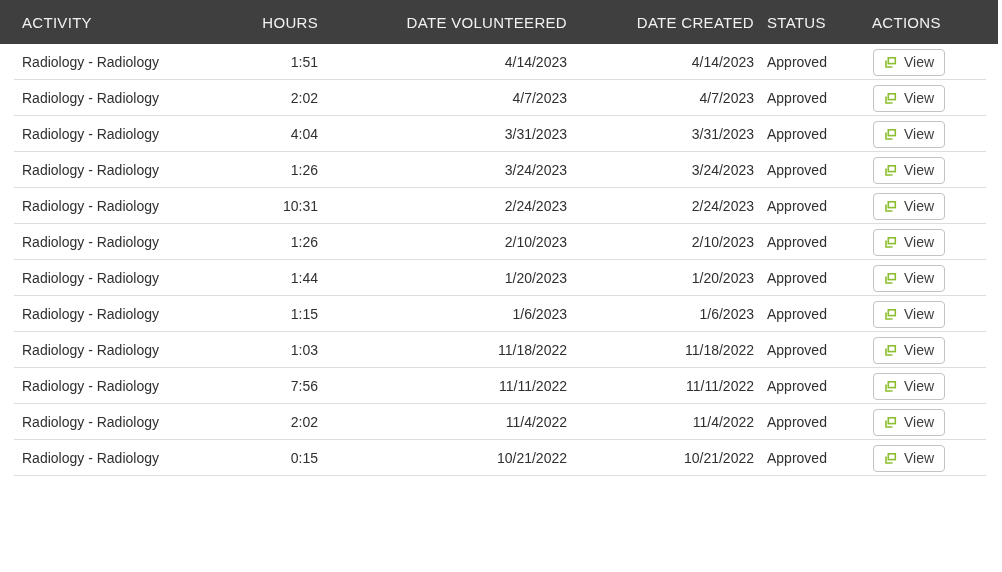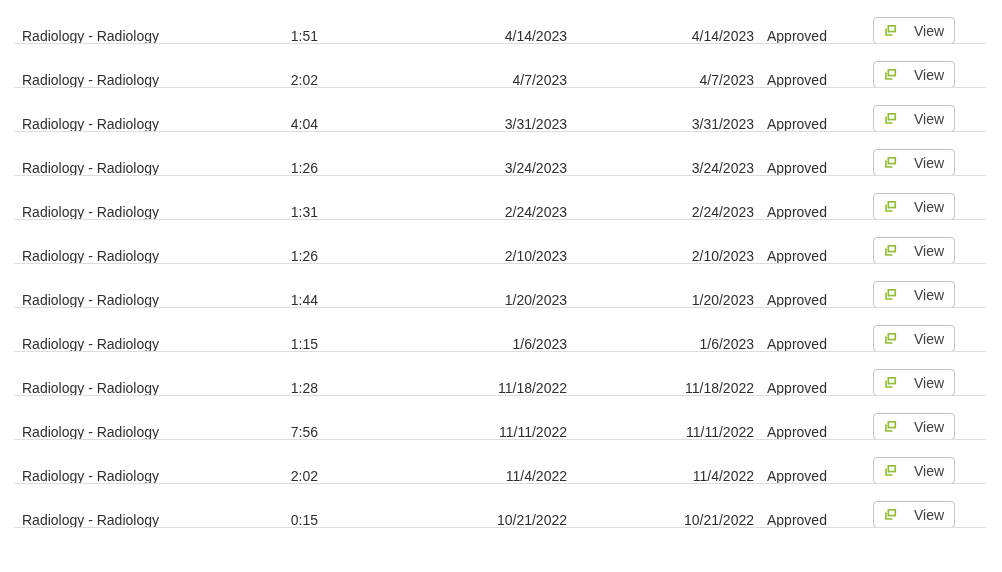--- a/index.html
+++ b/index.html
@@ -27,56 +27,64 @@
   .c-act { width: 200px; text-align: left;  padding-left: 22px; }
   .c-hrs { width: 118px; text-align: right; }
   .c-dv  { width: 249px; text-align: right; }
   .c-dc  { width: 187px; text-align: right; }
   .c-st  { width: 114px; text-align: left;  padding-left: 13px; }
   .c-ac  { width: 130px; text-align: left;  padding-left: 4px;  }
 
   
   .tr {
     position: relative;
-    display: flex; align-items: flex-end;
-    height: 44px;
+    display: flex; align-items: center;
+    height: 36px;
     background: #ffffff;
     color: #2f2f2f;
     font-size: 14px;
   }
   .tr::after {
     content: "";
     position: absolute;
     left: 14px; right: 12px; bottom: 0;
     border-bottom: 1px solid #dddddd;
   }
 
   
   .view-btn {
     display: inline-flex; align-items: center;
-    gap: 17px;
+    gap: 7px;
     height: 27px;
     padding: 0 10px;
     background: #ffffff;
     border: 1px solid #c3c3c3;
     border-radius: 4px;
     color: #3d3d3d;
     font-size: 14px;
     font-family: "Liberation Sans", sans-serif;
     cursor: pointer;
     margin-left: 1px;
   }
   .vicon { display: inline-flex; width: 13px; height: 13px; }
   .vicon svg { display: block; }
 </style>
 </head>
 <body>
 
 <div class="table-wrap">
 
+  <div class="thead">
+    <div class="th c-act">ACTIVITY</div>
+    <div class="th c-hrs">HOURS</div>
+    <div class="th c-dv">DATE VOLUNTEERED</div>
+    <div class="th c-dc">DATE CREATED</div>
+    <div class="th c-st">STATUS</div>
+    <div class="th c-ac">ACTIONS</div>
+  </div>
 
   <div class="tr">
     <div class="td c-act">Radiology - Radiology</div>
     <div class="td c-hrs">1:51</div>
     <div class="td c-dv">4/14/2023</div>
     <div class="td c-dc">4/14/2023</div>
     <div class="td c-st">Approved</div>
     <div class="td c-ac">
       <button class="view-btn">
         <span class="vicon">
@@ -142,21 +150,21 @@
               <rect x="4.3" y="1.8" width="7" height="5.8" fill="#ffffff" stroke="#8cbe2f" stroke-width="1.6"></rect>
             </svg>
           </span>
         <span class="vlabel">View</span>
       </button>
     </div>
   </div>
 
   <div class="tr">
     <div class="td c-act">Radiology - Radiology</div>
-    <div class="td c-hrs">1:31</div>
+    <div class="td c-hrs">10:31</div>
     <div class="td c-dv">2/24/2023</div>
     <div class="td c-dc">2/24/2023</div>
     <div class="td c-st">Approved</div>
     <div class="td c-ac">
       <button class="view-btn">
         <span class="vicon">
             <svg viewBox="0 0 13 13" width="13" height="13">
               <path d="M2 4.5 V11 H8.5" fill="none" stroke="#8cbe2f" stroke-width="1.6"></path>
               <rect x="4.3" y="1.8" width="7" height="5.8" fill="#ffffff" stroke="#8cbe2f" stroke-width="1.6"></rect>
             </svg>
@@ -218,21 +226,21 @@
               <rect x="4.3" y="1.8" width="7" height="5.8" fill="#ffffff" stroke="#8cbe2f" stroke-width="1.6"></rect>
             </svg>
           </span>
         <span class="vlabel">View</span>
       </button>
     </div>
   </div>
 
   <div class="tr">
     <div class="td c-act">Radiology - Radiology</div>
-    <div class="td c-hrs">1:28</div>
+    <div class="td c-hrs">1:03</div>
     <div class="td c-dv">11/18/2022</div>
     <div class="td c-dc">11/18/2022</div>
     <div class="td c-st">Approved</div>
     <div class="td c-ac">
       <button class="view-btn">
         <span class="vicon">
             <svg viewBox="0 0 13 13" width="13" height="13">
               <path d="M2 4.5 V11 H8.5" fill="none" stroke="#8cbe2f" stroke-width="1.6"></path>
               <rect x="4.3" y="1.8" width="7" height="5.8" fill="#ffffff" stroke="#8cbe2f" stroke-width="1.6"></rect>
             </svg>

